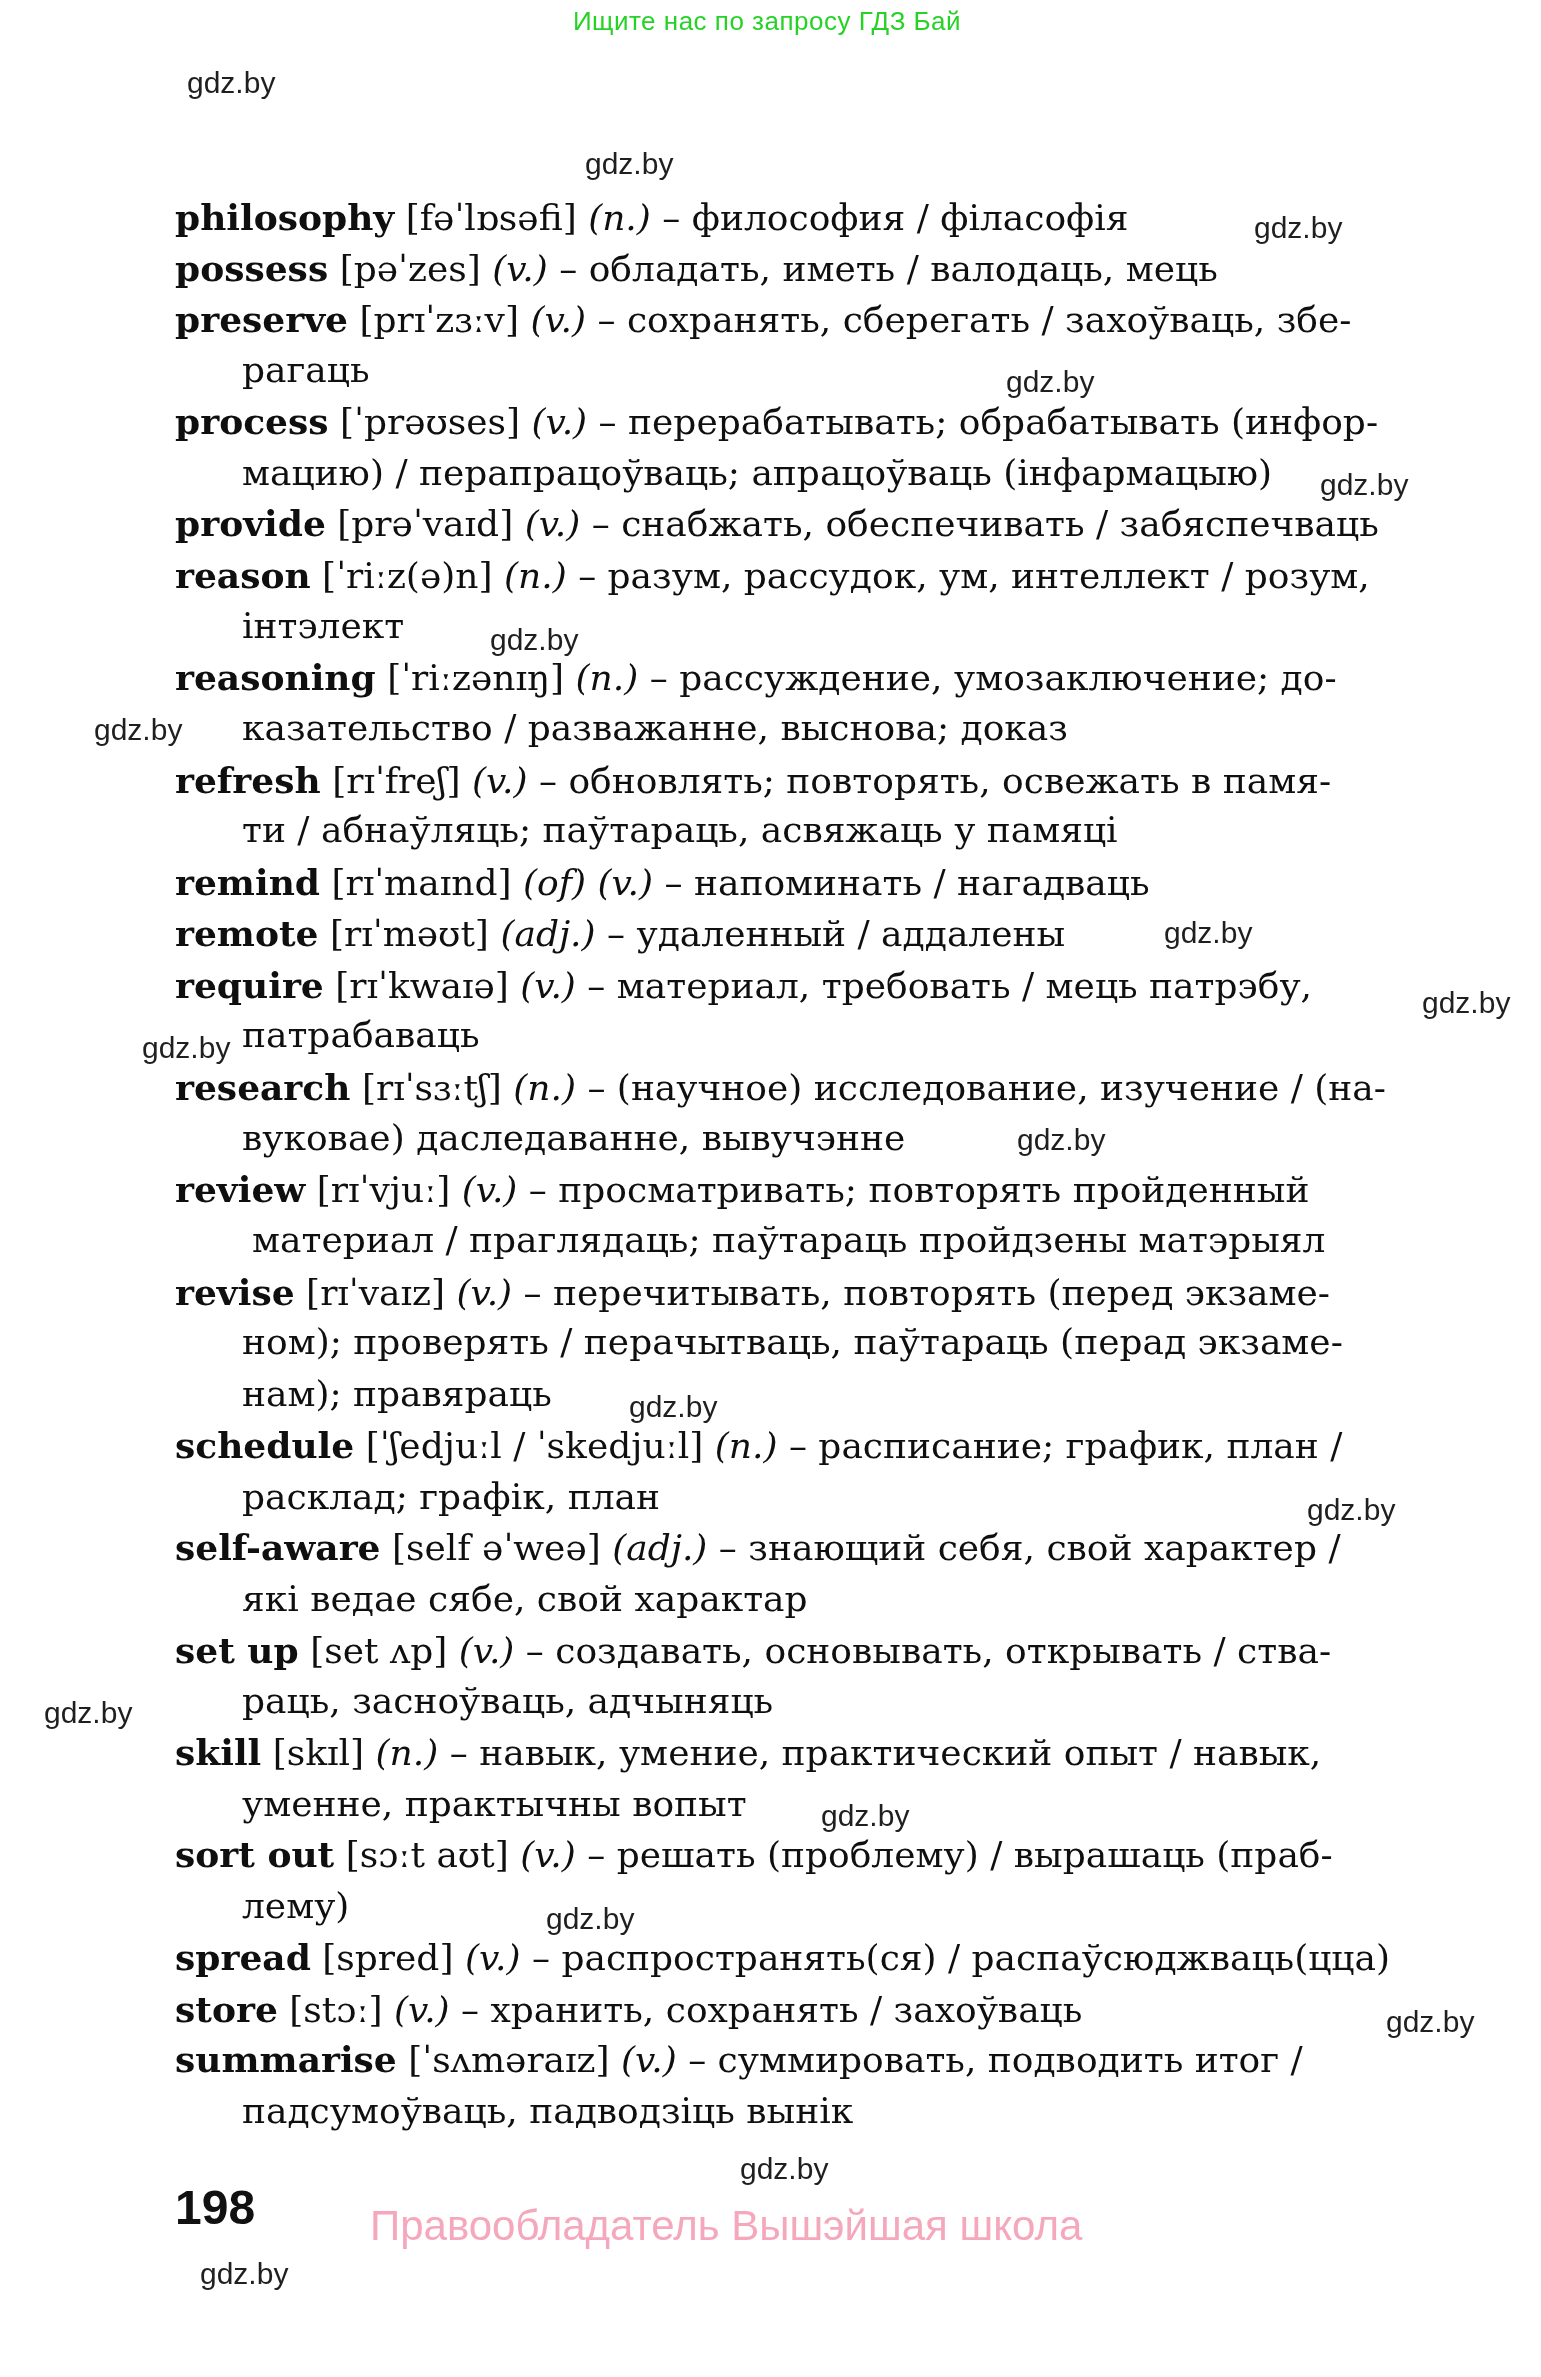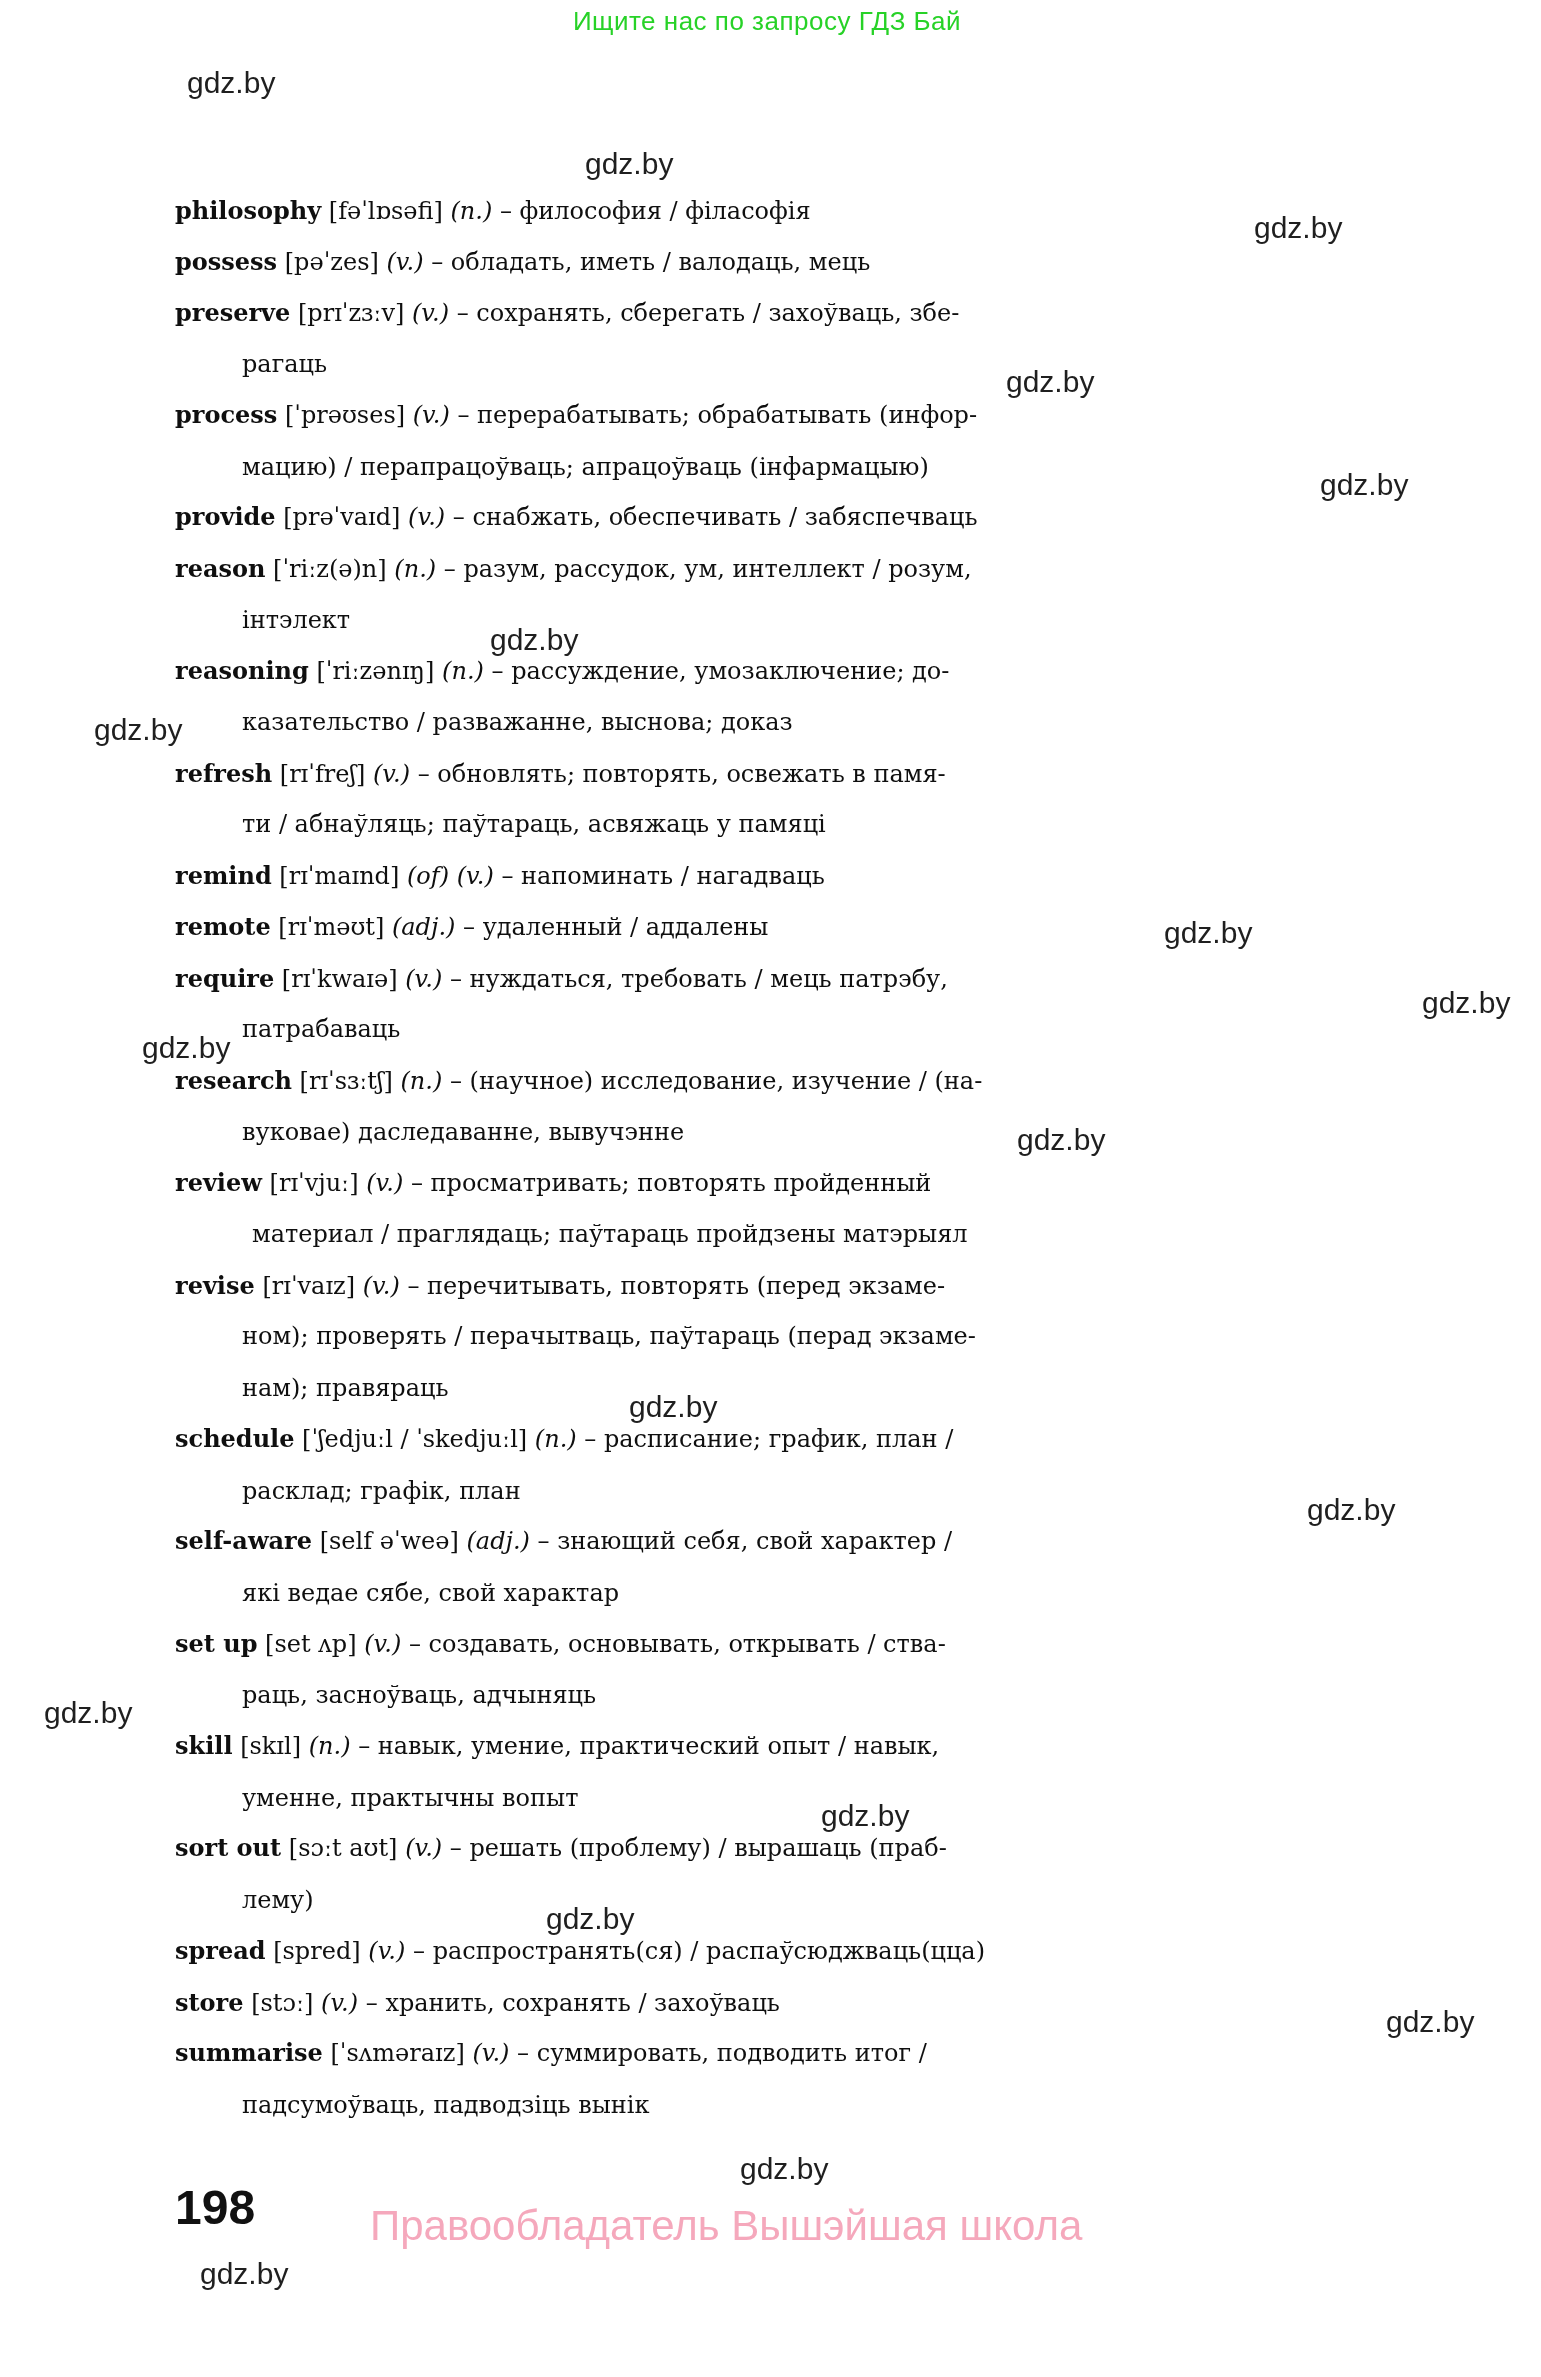--- a/index.html
+++ b/index.html
@@ -28,21 +28,21 @@
   .watermark {
     position: absolute;
     font-family: "Liberation Sans", sans-serif;
     font-size: 30px;
     color: #1f1f1f;
     white-space: nowrap;
   }
   .dict-line {
     position: absolute;
     white-space: nowrap;
-    font-size: 24px;
+    font-size: 36px;
     color: #0f0f0f;
     line-height: 1;
   }
   .dict-line .head { font-weight: bold; }
   .dict-line .pos  { font-style: italic; }
   .page-number {
     position: absolute;
     left: 175px;
     top: 2180px;
     font-family: "Liberation Sans", sans-serif;
@@ -112,21 +112,21 @@
       <div class="dict-line" style="top: 455px; left: 242px;"><span>мацию) / перапрацоўваць; апрацоўваць (інфармацыю)</span></div>
       <div class="dict-line" style="top: 505px; left: 175px;"><span class="head">provide</span> <span>[prəˈvaɪd]</span> <span class="pos">(v.)</span> <span>– снабжать, обеспечивать / забяспечваць</span></div>
       <div class="dict-line" style="top: 557px; left: 175px;"><span class="head">reason</span> <span>[ˈriːz(ə)n]</span> <span class="pos">(n.)</span> <span>– разум, рассудок, ум, интеллект / розум,</span></div>
       <div class="dict-line" style="top: 608px; left: 242px;"><span>інтэлект</span></div>
       <div class="dict-line" style="top: 659px; left: 175px;"><span class="head">reasoning</span> <span>[ˈriːzənɪŋ]</span> <span class="pos">(n.)</span> <span>– рассуждение, умозаключение; до-</span></div>
       <div class="dict-line" style="top: 710px; left: 242px;"><span>казательство / разважанне, выснова; доказ</span></div>
       <div class="dict-line" style="top: 762px; left: 175px;"><span class="head">refresh</span> <span>[rɪˈfreʃ]</span> <span class="pos">(v.)</span> <span>– обновлять; повторять, освежать в памя-</span></div>
       <div class="dict-line" style="top: 812px; left: 242px;"><span>ти / абнаўляць; паўтараць, асвяжаць у памяці</span></div>
       <div class="dict-line" style="top: 864px; left: 175px;"><span class="head">remind</span> <span>[rɪˈmaɪnd]</span> <span class="pos">(of) (v.)</span> <span>– напоминать / нагадваць</span></div>
       <div class="dict-line" style="top: 915px; left: 175px;"><span class="head">remote</span> <span>[rɪˈməʊt]</span> <span class="pos">(adj.)</span> <span>– удаленный / аддалены</span></div>
-      <div class="dict-line" style="top: 967px; left: 175px;"><span class="head">require</span> <span>[rɪˈkwaɪə]</span> <span class="pos">(v.)</span> <span>– нуждаться, требовать / мець патрэбу,</span></div>
+      <div class="dict-line" style="top: 967px; left: 175px;"><span class="head">require</span> <span>[rɪˈkwaɪə]</span> <span class="pos">(v.)</span> <span>– материал, требовать / мець патрэбу,</span></div>
       <div class="dict-line" style="top: 1017px; left: 242px;"><span>патрабаваць</span></div>
       <div class="dict-line" style="top: 1069px; left: 175px;"><span class="head">research</span> <span>[rɪˈsɜːtʃ]</span> <span class="pos">(n.)</span> <span>– (научное) исследование, изучение / (на-</span></div>
       <div class="dict-line" style="top: 1120px; left: 242px;"><span>вуковае) даследаванне, вывучэнне</span></div>
       <div class="dict-line" style="top: 1171px; left: 175px;"><span class="head">review</span> <span>[rɪˈvjuː]</span> <span class="pos">(v.)</span> <span>– просматривать; повторять пройденный</span></div>
       <div class="dict-line" style="top: 1222px; left: 252px;"><span>материал / праглядаць; паўтараць пройдзены матэрыял</span></div>
       <div class="dict-line" style="top: 1274px; left: 175px;"><span class="head">revise</span> <span>[rɪˈvaɪz]</span> <span class="pos">(v.)</span> <span>– перечитывать, повторять (перед экзаме-</span></div>
       <div class="dict-line" style="top: 1324px; left: 242px;"><span>ном); проверять / перачытваць, паўтараць (перад экзаме-</span></div>
       <div class="dict-line" style="top: 1376px; left: 242px;"><span>нам); правяраць</span></div>
       <div class="dict-line" style="top: 1427px; left: 175px;"><span class="head">schedule</span> <span>[ˈʃedjuːl / ˈskedjuːl]</span> <span class="pos">(n.)</span> <span>– расписание; график, план /</span></div>
       <div class="dict-line" style="top: 1479px; left: 242px;"><span>расклад; графік, план</span></div>

